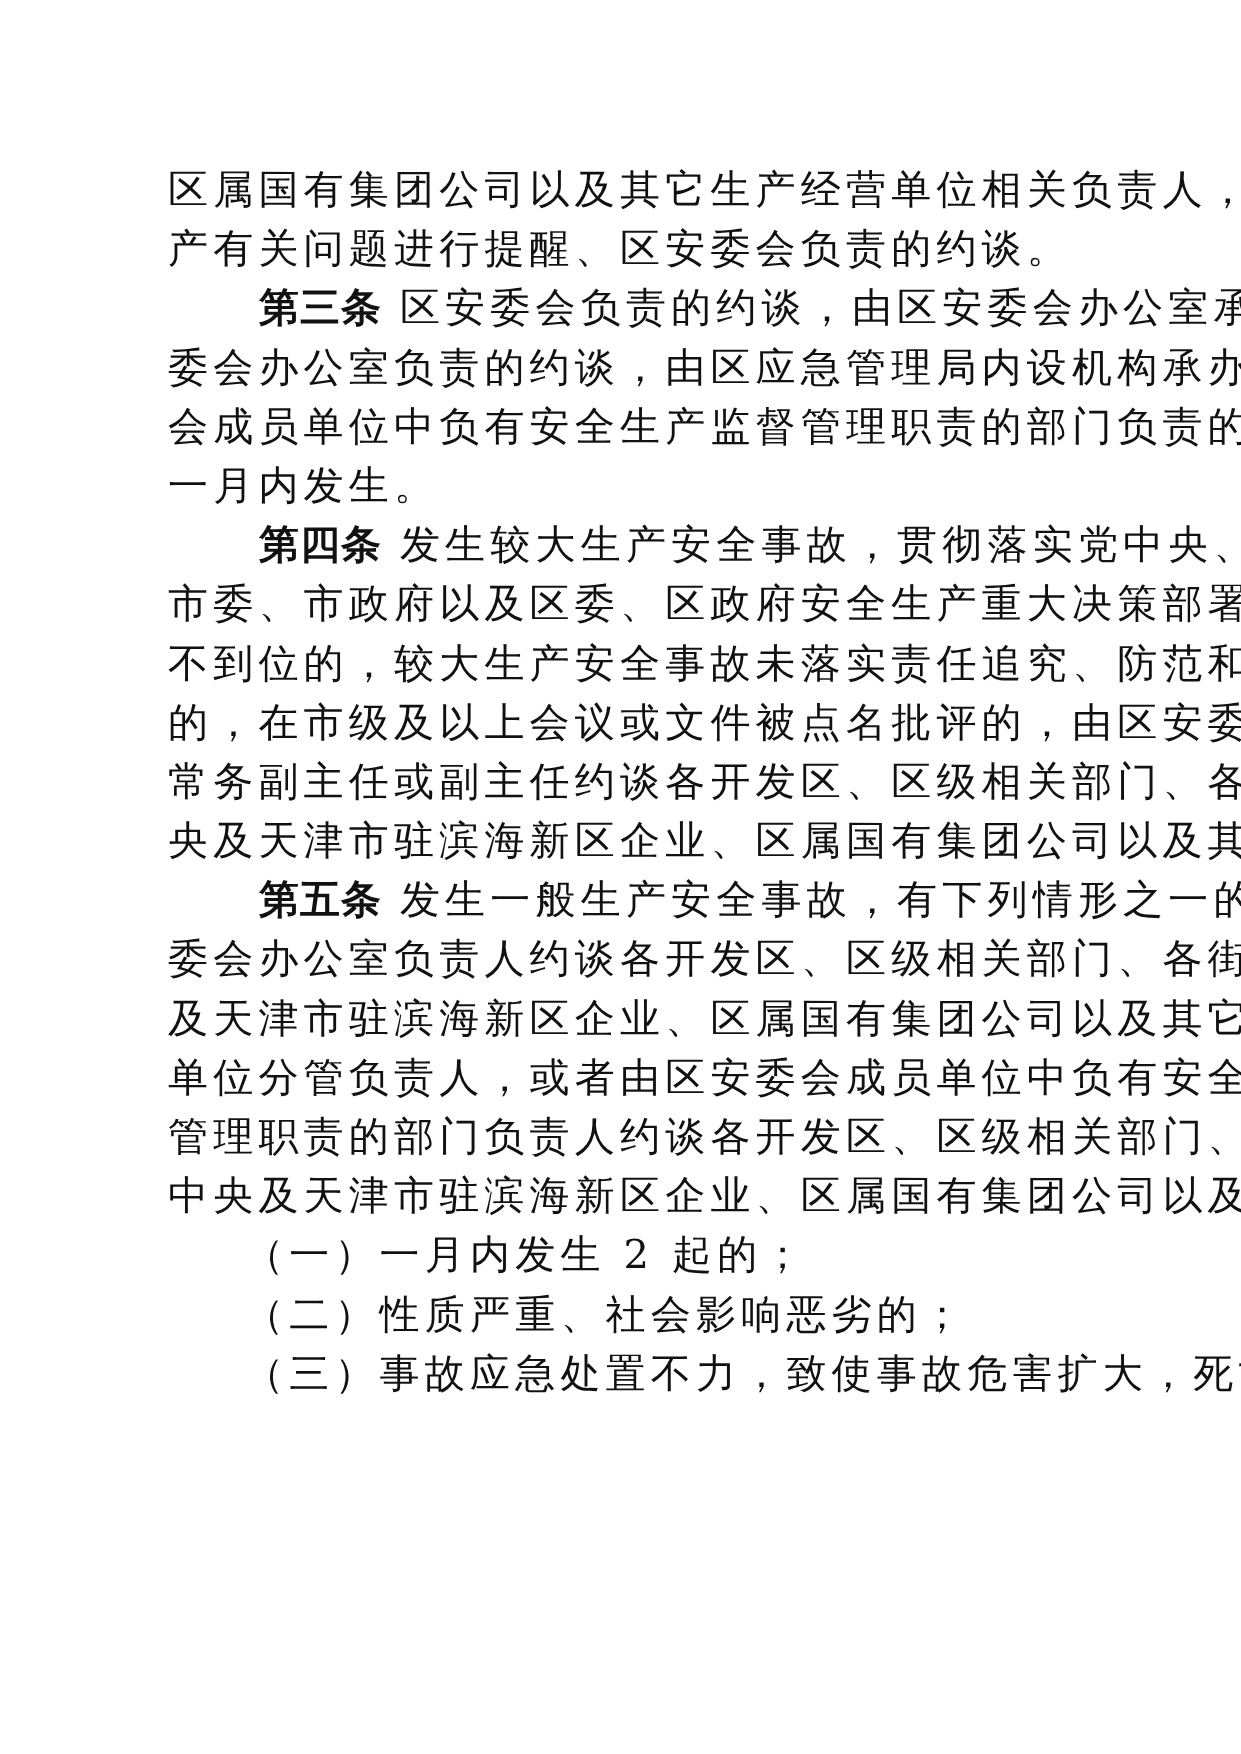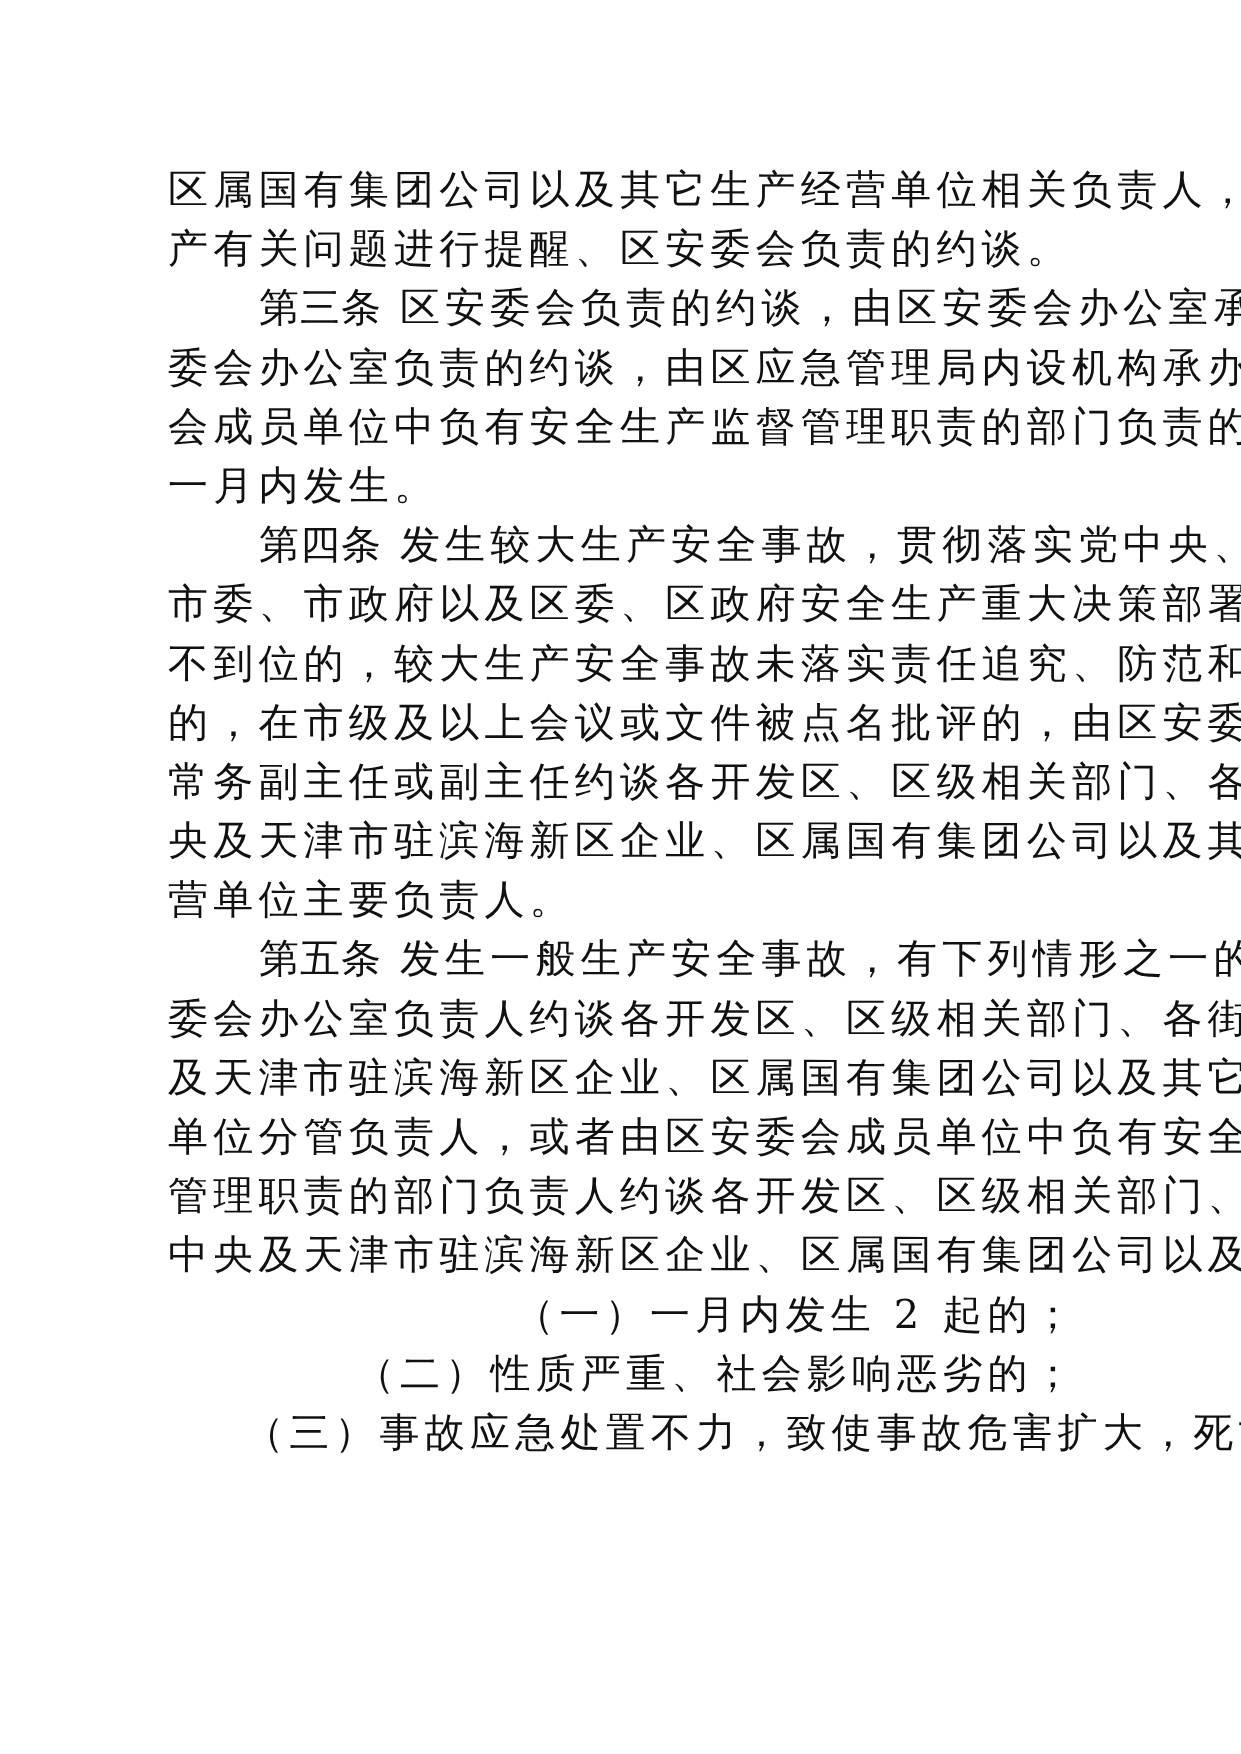--- a/index.html
+++ b/index.html
@@ -13,41 +13,40 @@
     font-family: "DejaVu Serif", "Liberation Serif", serif;
     font-size: 40px;
     color: #111111;
   }
   .line {
     height: 59.2px; line-height: 59.2px;
     white-space: nowrap;
     letter-spacing: 5.2px;
   }
   .indent2 { padding-left: 91px; }
-  .indent-item { padding-left: 76px; text-align: right; }
-  .article-num { font-weight: normal; font-family: "DejaVu Sans", "Liberation Sans", sans-serif; letter-spacing: 1px; }
+  .indent-item { padding-left: 76px; }
+  .article-num { font-weight: bold; font-family: "DejaVu Sans", "Liberation Sans", sans-serif; letter-spacing: 1px; }
 </style>
 </head>
 <body>
 
 <div class="page">
   <div class="text-block">
     <div class="line">区属国有集团公司以及其它生产经营单位相关负责人，就安全生</div>
     <div class="line">产有关问题进行提醒、区安委会负责的约谈。</div>
     <div class="line indent2"><span class="article-num">第三条</span><span> 区安委会负责的约谈，由区安委会办公室承办；区安</span></div>
     <div class="line">委会办公室负责的约谈，由区应急管理局内设机构承办；区安委</div>
     <div class="line">会成员单位中负有安全生产监督管理职责的部门负责的约谈，由</div>
     <div class="line">一月内发生。</div>
     <div class="line indent2"><span class="article-num">第四条</span><span> 发生较大生产安全事故，贯彻落实党中央、国务院、</span></div>
     <div class="line">市委、市政府以及区委、区政府安全生产重大决策部署不坚决、</div>
     <div class="line">不到位的，较大生产安全事故未落实责任追究、防范和整改措施</div>
     <div class="line">的，在市级及以上会议或文件被点名批评的，由区安委会主任、</div>
     <div class="line">常务副主任或副主任约谈各开发区、区级相关部门、各街镇、中</div>
     <div class="line">央及天津市驻滨海新区企业、区属国有集团公司以及其它生产经</div>
-    <div class="line">营单位主要负责人。</div>
     <div class="line indent2"><span class="article-num">第五条</span><span> 发生一般生产安全事故，有下列情形之一的，由区安</span></div>
     <div class="line">委会办公室负责人约谈各开发区、区级相关部门、各街镇、中央</div>
     <div class="line">及天津市驻滨海新区企业、区属国有集团公司以及其它生产经营</div>
     <div class="line">单位分管负责人，或者由区安委会成员单位中负有安全生产监督</div>
     <div class="line">管理职责的部门负责人约谈各开发区、区级相关部门、各街镇、</div>
     <div class="line">中央及天津市驻滨海新区企业、区属国有集团公司以及其它生产</div>
     <div class="line indent-item">（一）一月内发生 2 起的；</div>
     <div class="line indent-item">（二）性质严重、社会影响恶劣的；</div>
     <div class="line indent-item">（三）事故应急处置不力，致使事故危害扩大，死亡人数达</div>
   </div>

